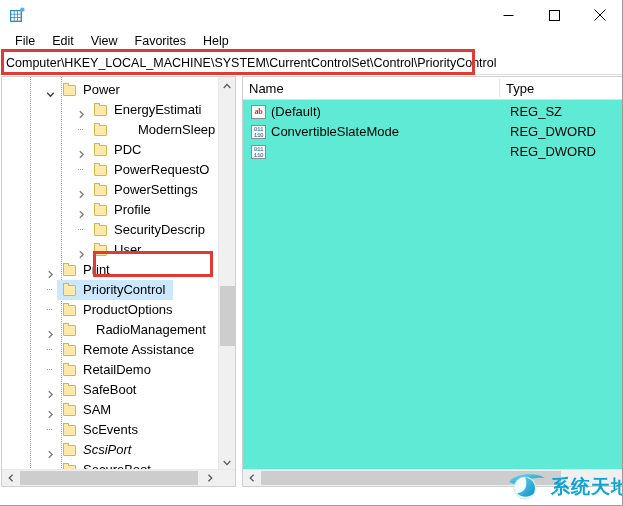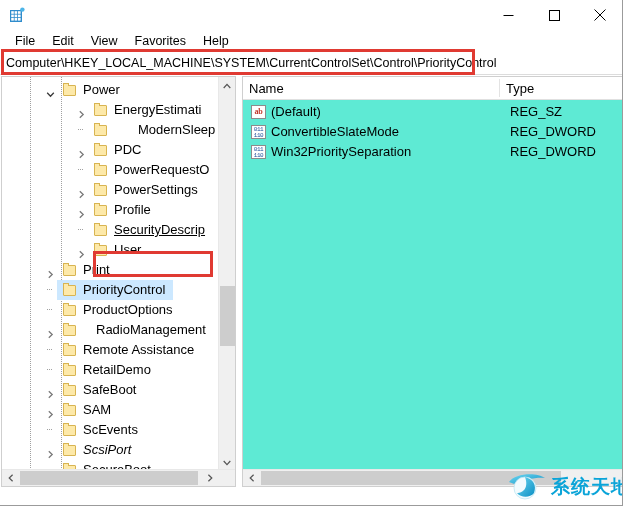--- a/index.html
+++ b/index.html
@@ -493,21 +493,21 @@
               <div class="folder-tab"></div>
             </div>
             <div class="node-label" style="left: 112px;">Profile</div>
           </div>
           <div class="node" style="top: 143px;">
             <div class="dash" style="left: 76px;"></div>
             <div class="folder" style="left: 92px;">
               <div class="folder-body"></div>
               <div class="folder-tab"></div>
             </div>
-            <div class="node-label" style="left: 112px; text-decoration: underline;">SecurityDescrip</div>
+            <div class="node-label" style="left: 112px;">SecurityDescrip</div>
           </div>
           <div class="node" style="top: 163px;">
             <div class="chev" style="left: 75px;"><svg width="9" height="9" viewBox="0 0 9 9">
                 <polyline points="2.8,1.2 6.2,4.5 2.8,7.8" fill="none" stroke="#7a7a7a" stroke-width="1.3"></polyline>
               </svg></div>
             <div class="folder" style="left: 92px;">
               <div class="folder-body"></div>
               <div class="folder-tab"></div>
             </div>
             <div class="node-label" style="left: 112px;">User</div>
@@ -666,21 +666,20 @@
             <div class="icon-bin">110</div>
           </div>
           <div class="row-name">ConvertibleSlateMode</div>
           <div class="row-type">REG_DWORD</div>
         </div>
         <div class="list-row" style="top: 65px;">
           <div class="val-icon">
             <div class="icon-bin" style="margin-top:1px;">011</div>
             <div class="icon-bin">110</div>
           </div>
-          <div class="row-name">Win32PrioritySeparation</div>
           <div class="row-type">REG_DWORD</div>
         </div>
       </div>
 
     <div class="list-h-scroll">
       <div class="h-arrow" style="left:0px;">
         <svg width="6" height="8" viewBox="0 0 6 8">
             <polyline points="4.6,0.7 1.2,4 4.6,7.3" fill="none" stroke="#555" stroke-width="1.2"></polyline>
           </svg>
       </div>

